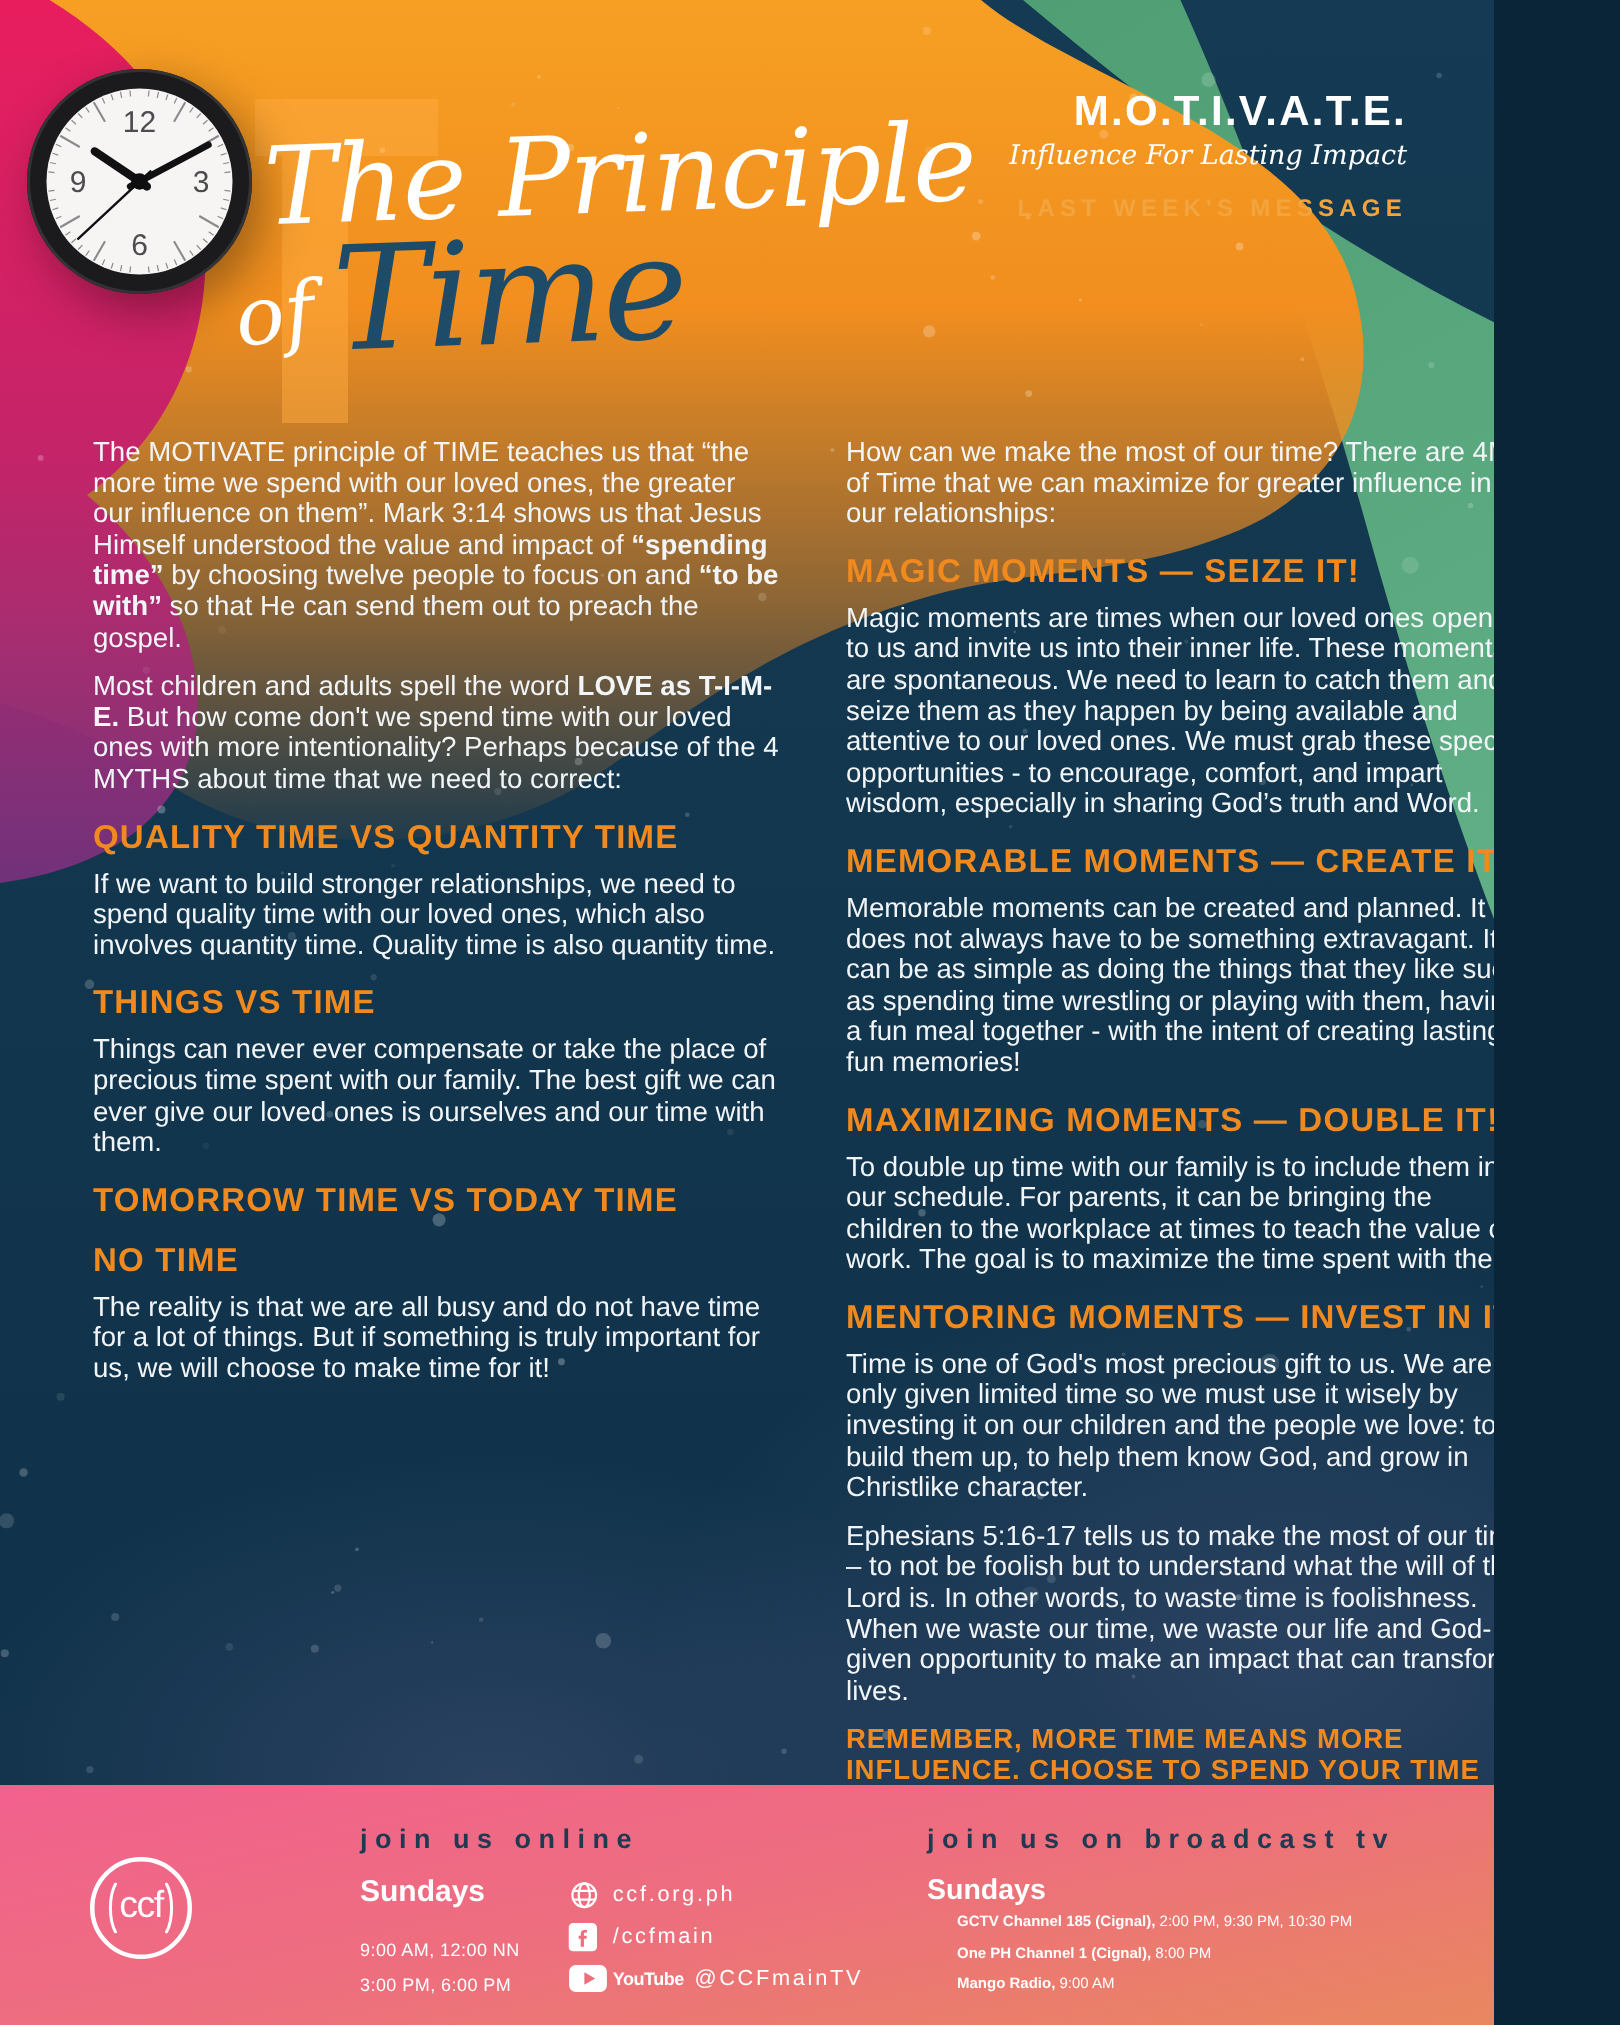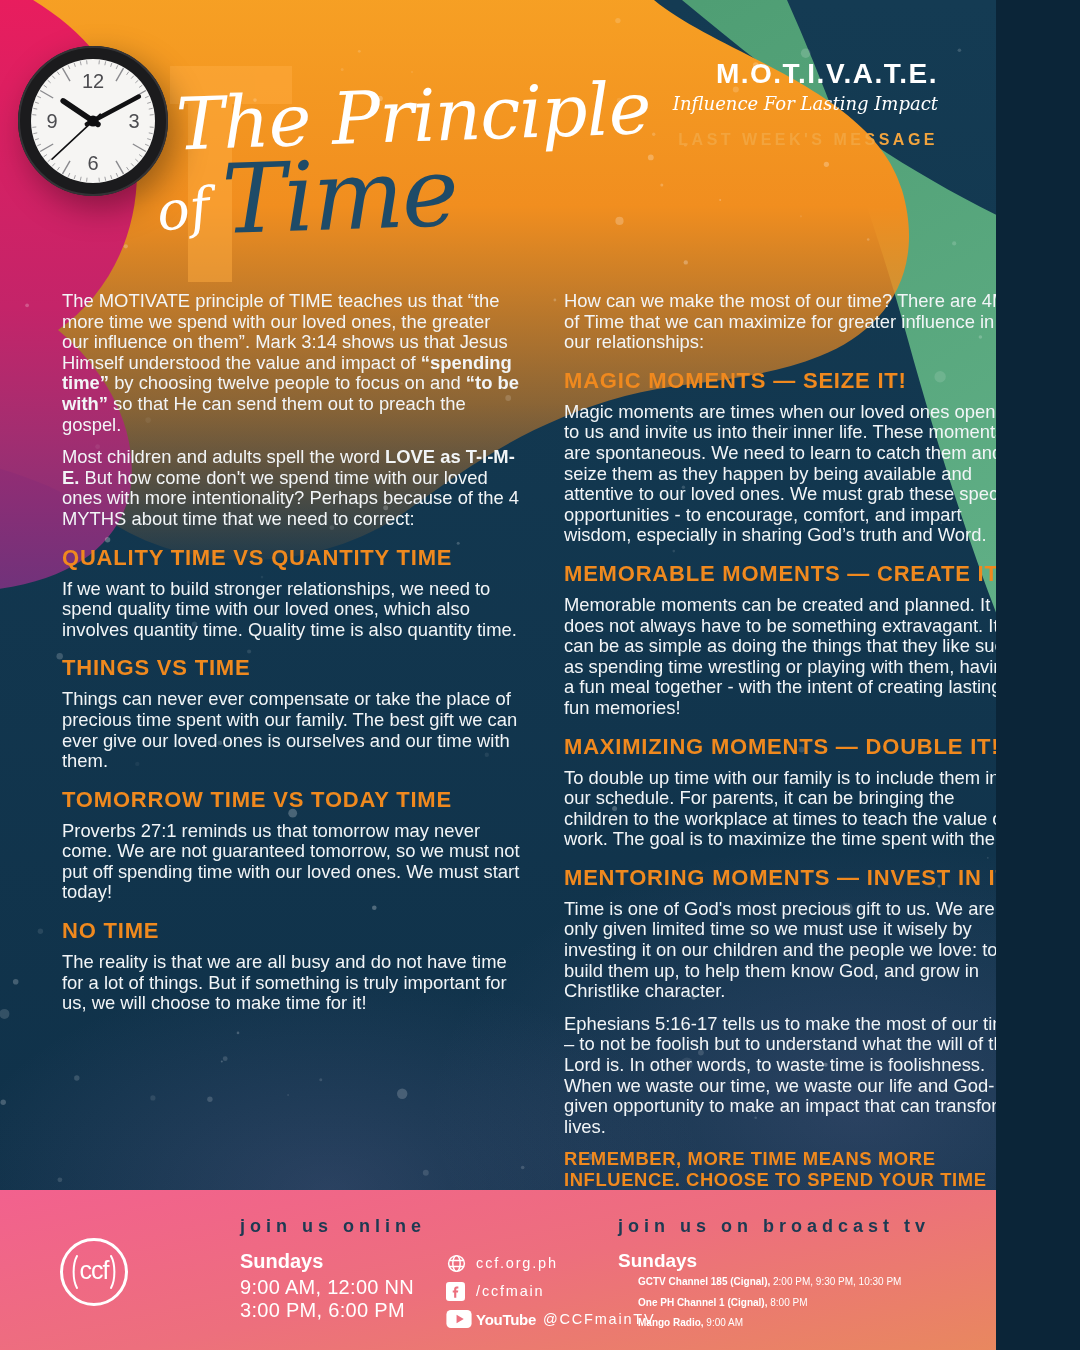--- a/index.html
+++ b/index.html
@@ -42,26 +42,26 @@
           background:linear-gradient(168deg,#f2618e 0%,#ed6f7d 48%,#e88a5c 100%);}
   .ccf-logo{position:absolute;left:60px;top:48px;width:62px;height:62px;border:3px solid #fff;
             border-radius:50%;display:flex;align-items:center;justify-content:center;color:#fff;}
   .ccf-inner{display:flex;align-items:center;gap:1px;}
   .ccf-word{font-size:25px;font-weight:400;letter-spacing:-1px;padding:0 1px 3px 1px;}
   .f-head{font-size:18px;font-weight:600;letter-spacing:5px;color:#1d3a52;}
   .online{position:absolute;left:240px;top:26px;}
   .broadcast{position:absolute;left:618px;top:26px;}
   .online-cols{display:flex;margin-top:13px;}
   .day{color:#fff;font-size:20px;font-weight:700;}
-  .times{color:#fff;font-size:20px;line-height:23px;letter-spacing:.3px;margin-top:3px;}
+  .times{color:#fff;font-size:12px;line-height:23px;letter-spacing:.3px;margin-top:16px;}
   .links{margin-left:32px;margin-top:1px;}
   .link-row{display:flex;align-items:center;height:24px;margin-bottom:4px;color:#fff;text-align:right;}
   .link-row .icn{width:30px;display:flex;align-items:center;}
   .link-label{font-size:14.5px;letter-spacing:1.8px;}
-  .yt-word{font-size:15px;font-weight:700;margin-right:7px;letter-spacing:-.3px;}
+  .yt-word{font-size:12px;font-weight:700;margin-right:7px;letter-spacing:-.3px;}
   .b-body{margin-top:13px;color:#fff;}
   .sched-line{font-size:10px;line-height:20.5px;margin-left:20px;}
   .sched-line .b{font-weight:700;}
 </style>
 </head>
 <body>
 
 <div class="page">
 
   <svg id="bg" width="1080" height="1350" viewBox="0 0 1080 1350">
@@ -301,21 +301,20 @@
 
   <div class="content">
     <div class="col" id="col-left">
         <p><span>The MOTIVATE principle of TIME teaches us that “the more time we spend with our loved ones, the greater our influence on them”. Mark 3:14 shows us that Jesus Himself understood the value and impact of </span><span class="b">“spending time”</span><span> by choosing twelve people to focus on and </span><span class="b">“to be with”</span><span> so that He can send them out to preach the gospel.</span></p>
         <p><span>Most children and adults spell the word </span><span class="b">LOVE as T-I-M-E.</span><span> But how come don't we spend time with our loved ones with more intentionality?  Perhaps because of the 4 MYTHS about time that we need to correct:</span></p>
         <h3>QUALITY TIME VS QUANTITY TIME</h3>
         <p><span>If we want to build stronger relationships, we need to spend quality time with our loved ones, which also involves quantity time. Quality time is also quantity time.</span></p>
         <h3>THINGS VS TIME</h3>
         <p><span>Things can never ever compensate or take the place of precious time spent with our family. The best gift we can ever give our loved ones is ourselves and our time with them.</span></p>
         <h3>TOMORROW TIME VS TODAY TIME</h3>
-        <p><span>Proverbs 27:1 reminds us that tomorrow may never come. We are not guaranteed tomorrow, so we must not put off spending time with our loved ones. We must start today!</span></p>
         <h3>NO TIME</h3>
         <p><span>The reality is that we are all busy and do not have time for a lot of things. But if something is truly important for us, we will choose to make time for it!</span></p>
       </div>
     <div class="col" id="col-right">
         <p><span>How can we make the most of our time? There are 4M’s of Time that we can maximize for greater influence in our relationships:</span></p>
         <h3>MAGIC MOMENTS — SEIZE IT!</h3>
         <p><span>Magic moments are times when our loved ones open up to us and invite us into their inner life. These moments are spontaneous. We need to learn to catch them and seize them as they happen by being available and attentive to our loved ones. We must grab these special opportunities - to encourage, comfort, and impart wisdom, especially in sharing God’s truth and Word.</span></p>
         <h3>MEMORABLE MOMENTS — CREATE IT!</h3>
         <p><span>Memorable moments can be created and planned. It does not always have to be something extravagant. It can be as simple as doing the things that they like such as spending time wrestling or playing with them, having a fun meal together - with the intent of creating lasting fun memories!</span></p>
         <h3>MAXIMIZING MOMENTS — DOUBLE IT!</h3>

